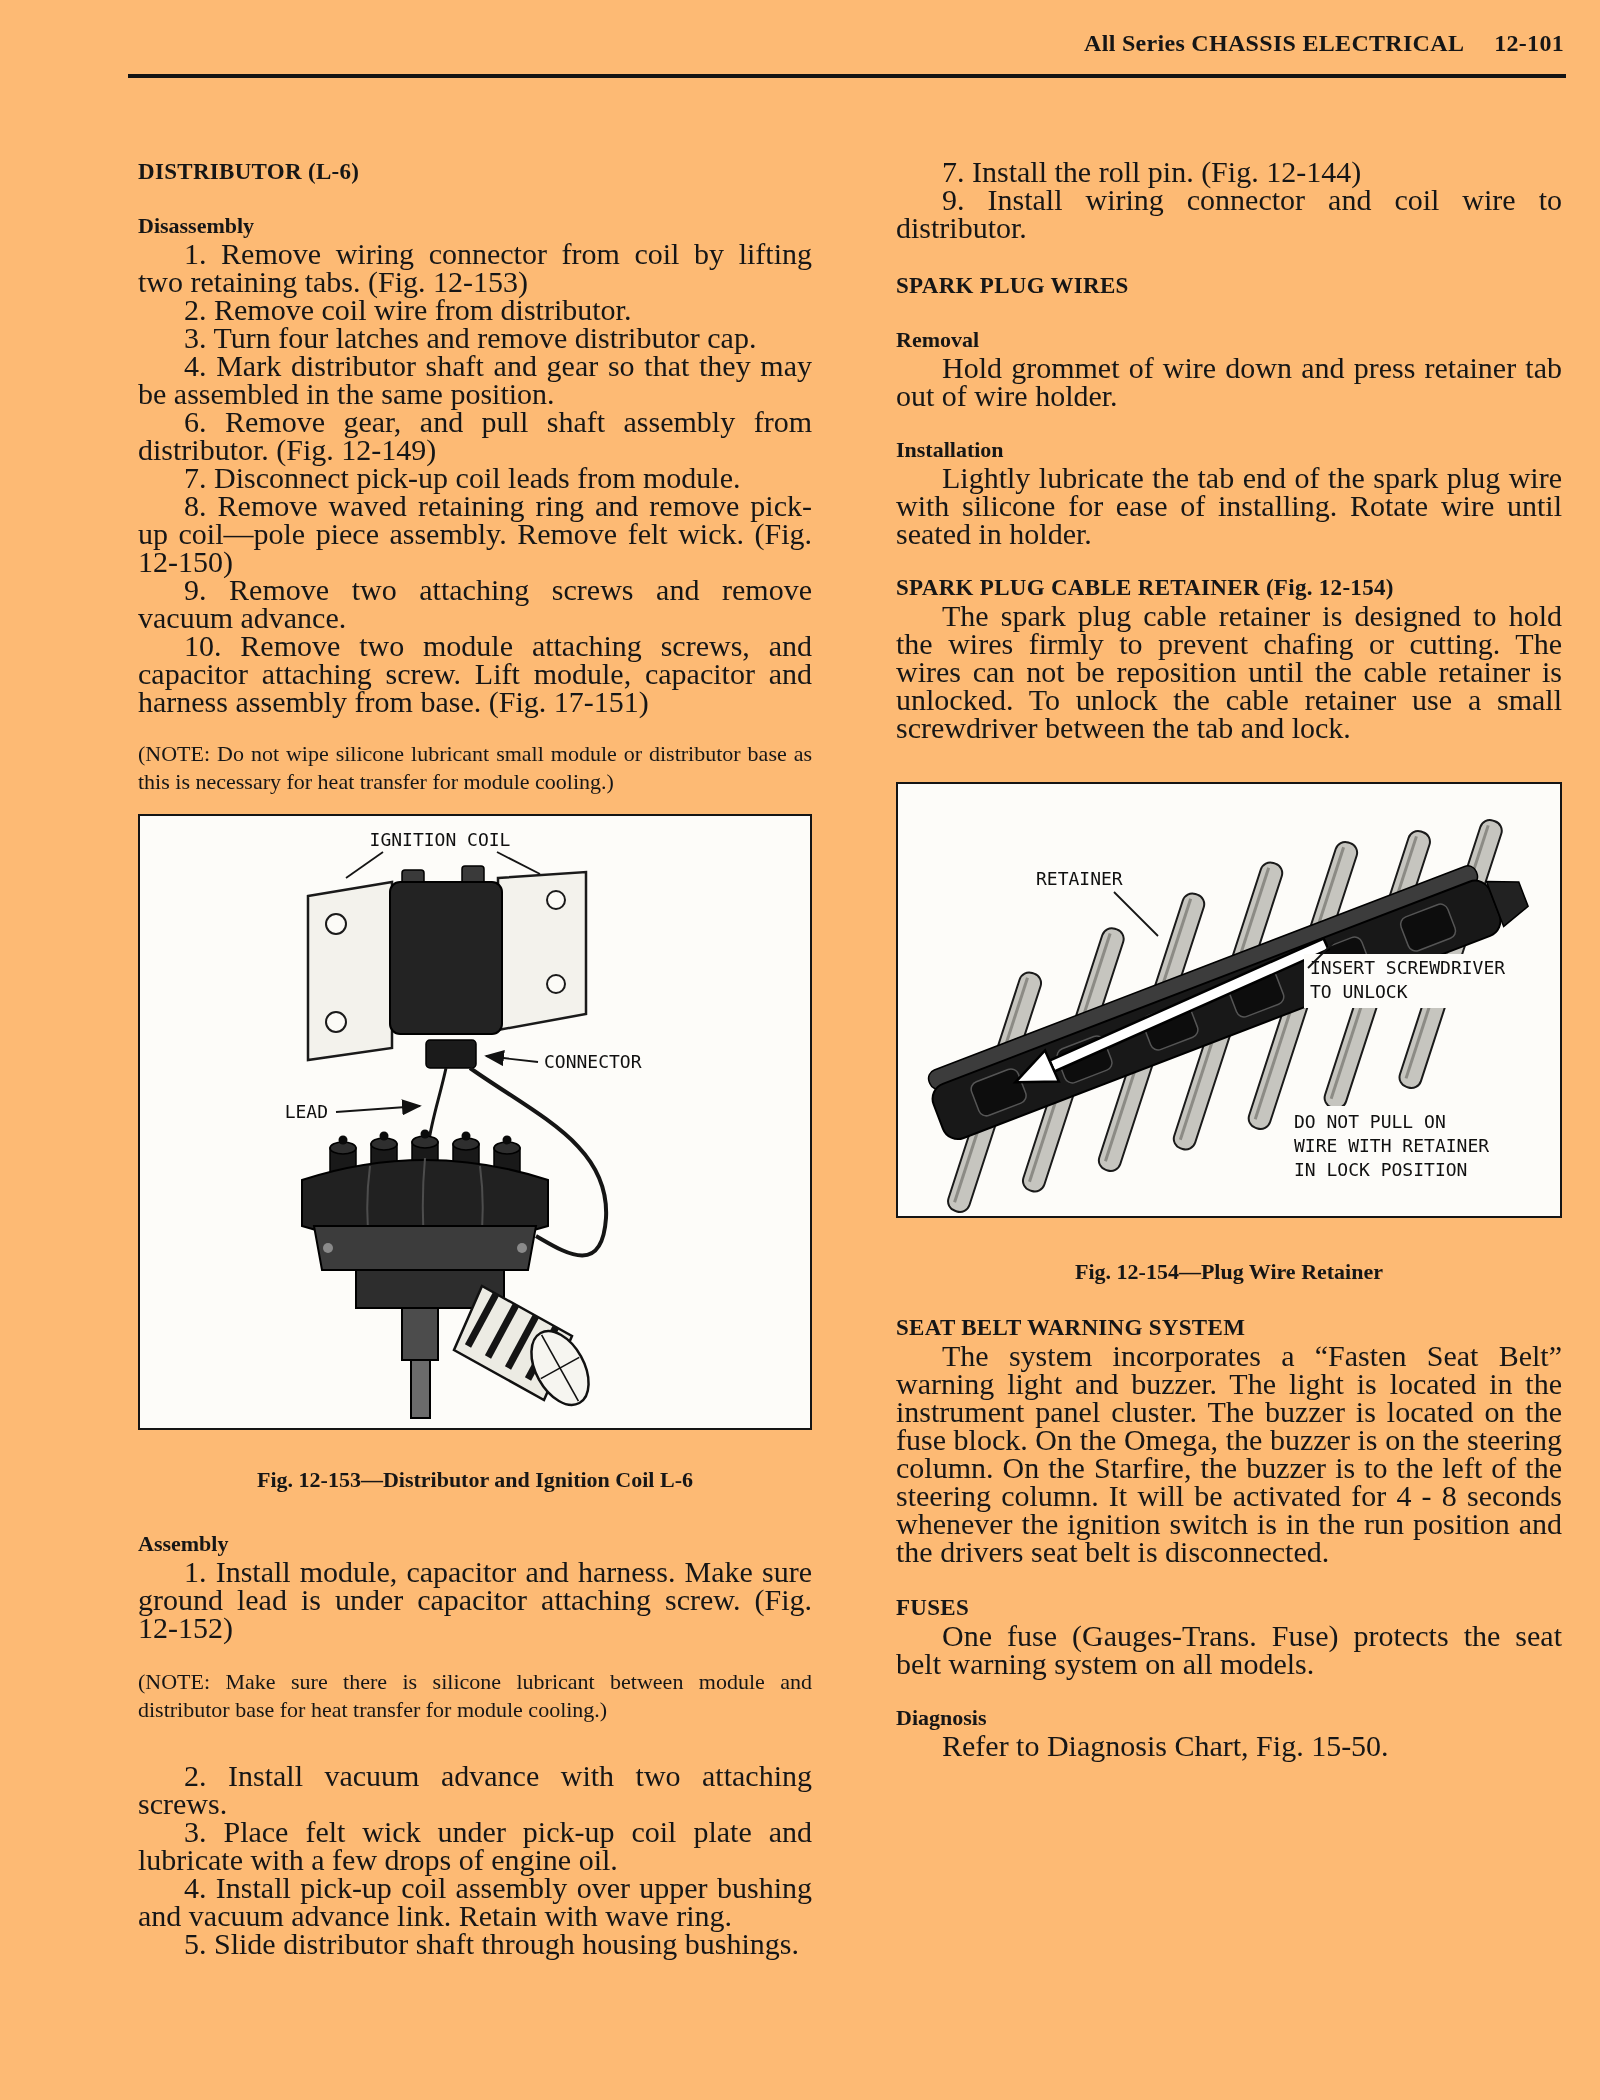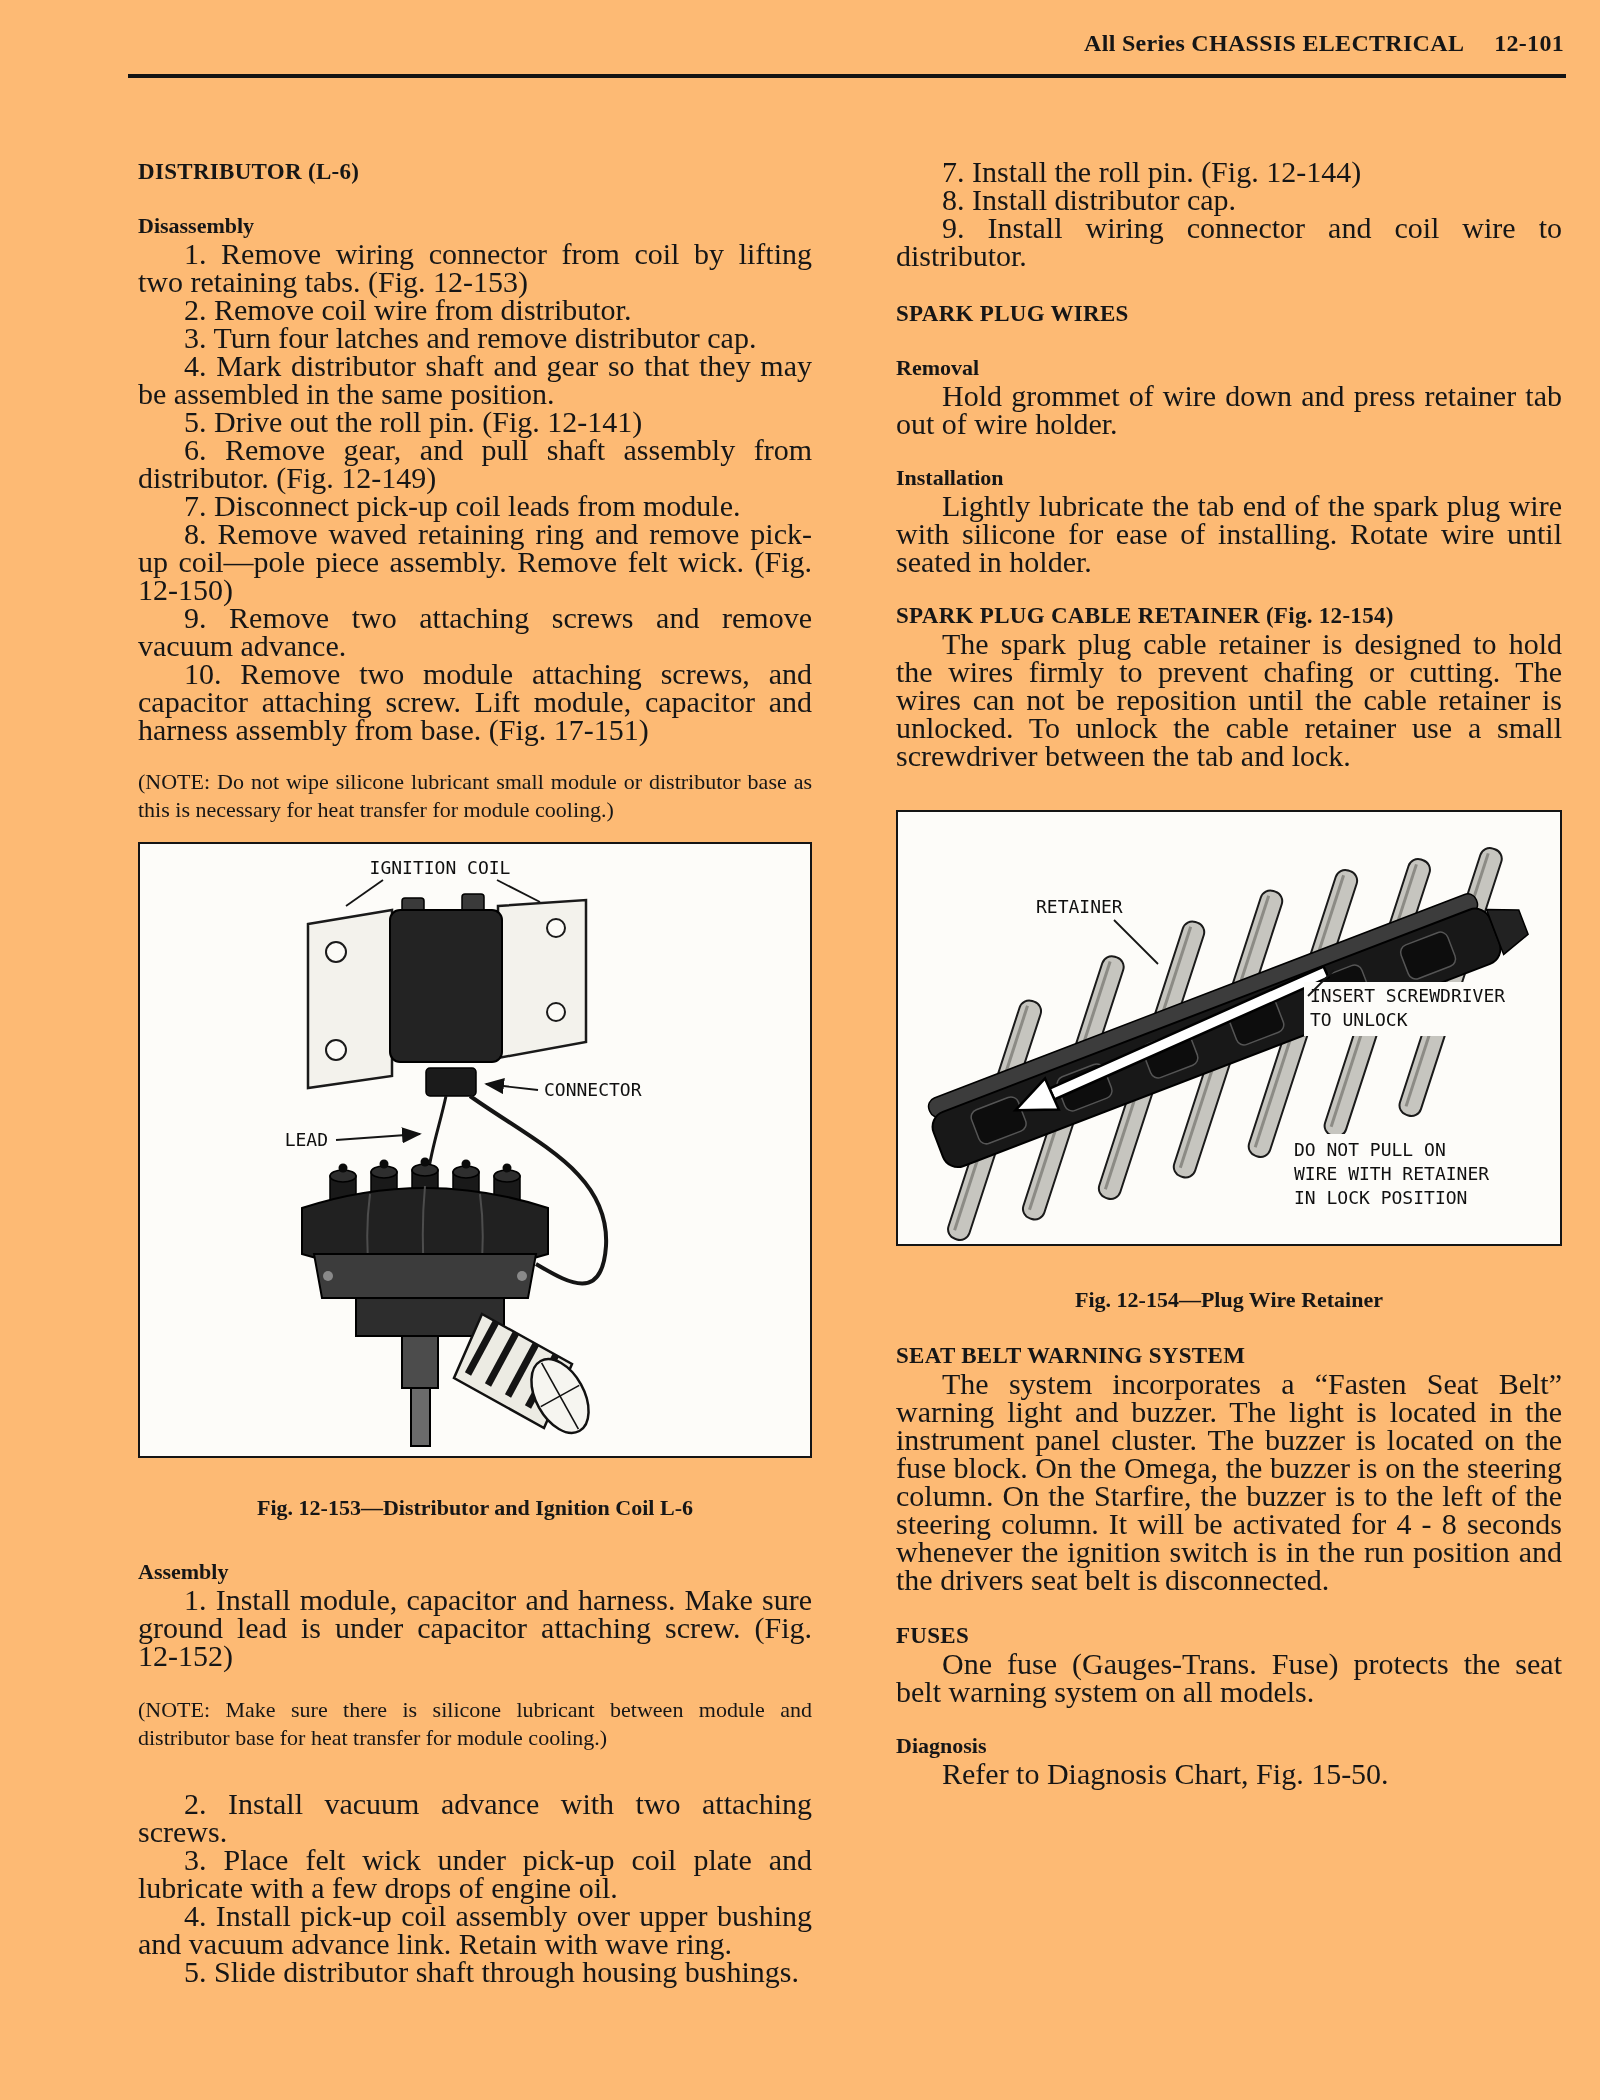--- a/index.html
+++ b/index.html
@@ -102,21 +102,20 @@
 
   <section class="col col-left">
 
     <h2 class="h-caps first">DISTRIBUTOR (L-6)</h2>
 
     <h3 class="h-sub">Disassembly</h3>
     <p class="step">1. Remove wiring connector from coil by lifting two retaining tabs. (Fig. 12-153)</p>
     <p class="step">2. Remove coil wire from distributor.</p>
     <p class="step">3. Turn four latches and remove distributor cap.</p>
     <p class="step">4. Mark distributor shaft and gear so that they may be assembled in the same position.</p>
-    <p class="step">5. Drive out the roll pin. (Fig. 12-141)</p>
     <p class="step">6. Remove gear, and pull shaft assembly from distributor. (Fig. 12-149)</p>
     <p class="step">7. Disconnect pick-up coil leads from module.</p>
     <p class="step">8. Remove waved retaining ring and remove pick-up coil—pole piece assembly. Remove felt wick. (Fig. 12-150)</p>
     <p class="step">9. Remove two attaching screws and remove vacuum advance.</p>
     <p class="step">10. Remove two module attaching screws, and capacitor attaching screw. Lift module, capacitor and harness assembly from base. (Fig. 17-151)</p>
 
     <p class="note">(NOTE: Do not wipe silicone lubricant small module or distributor base as this is necessary for heat transfer for module cooling.)</p>
 
     <figure class="figure-box fig-153">
       <svg viewBox="0 0 670 612">
@@ -215,21 +214,20 @@
     <p class="note" style="margin-top:26px;">(NOTE: Make sure there is silicone lubricant between module and distributor base for heat transfer for module cooling.)</p>
     <p class="step mt-md">2. Install vacuum advance with two attaching screws.</p>
     <p class="step">3. Place felt wick under pick-up coil plate and lubricate with a few drops of engine oil.</p>
     <p class="step">4. Install pick-up coil assembly over upper bushing and vacuum advance link. Retain with wave ring.</p>
     <p class="step">5. Slide distributor shaft through housing bushings.</p>
   </section>
 
   <section class="col col-right">
 
     <p class="step">7. Install the roll pin. (Fig. 12-144)</p>
-    <p class="step">8. Install distributor cap.</p>
     <p class="step">9. Install wiring connector and coil wire to distributor.</p>
 
     <h2 class="h-caps" style="margin-top:30px;">SPARK PLUG WIRES</h2>
 
     <h3 class="h-sub">Removal</h3>
     <p class="step">Hold grommet of wire down and press retainer tab out of wire holder.</p>
 
     <h3 class="h-sub">Installation</h3>
     <p class="step">Lightly lubricate the tab end of the spark plug wire with silicone for ease of installing. Rotate wire until seated in holder.</p>
 

